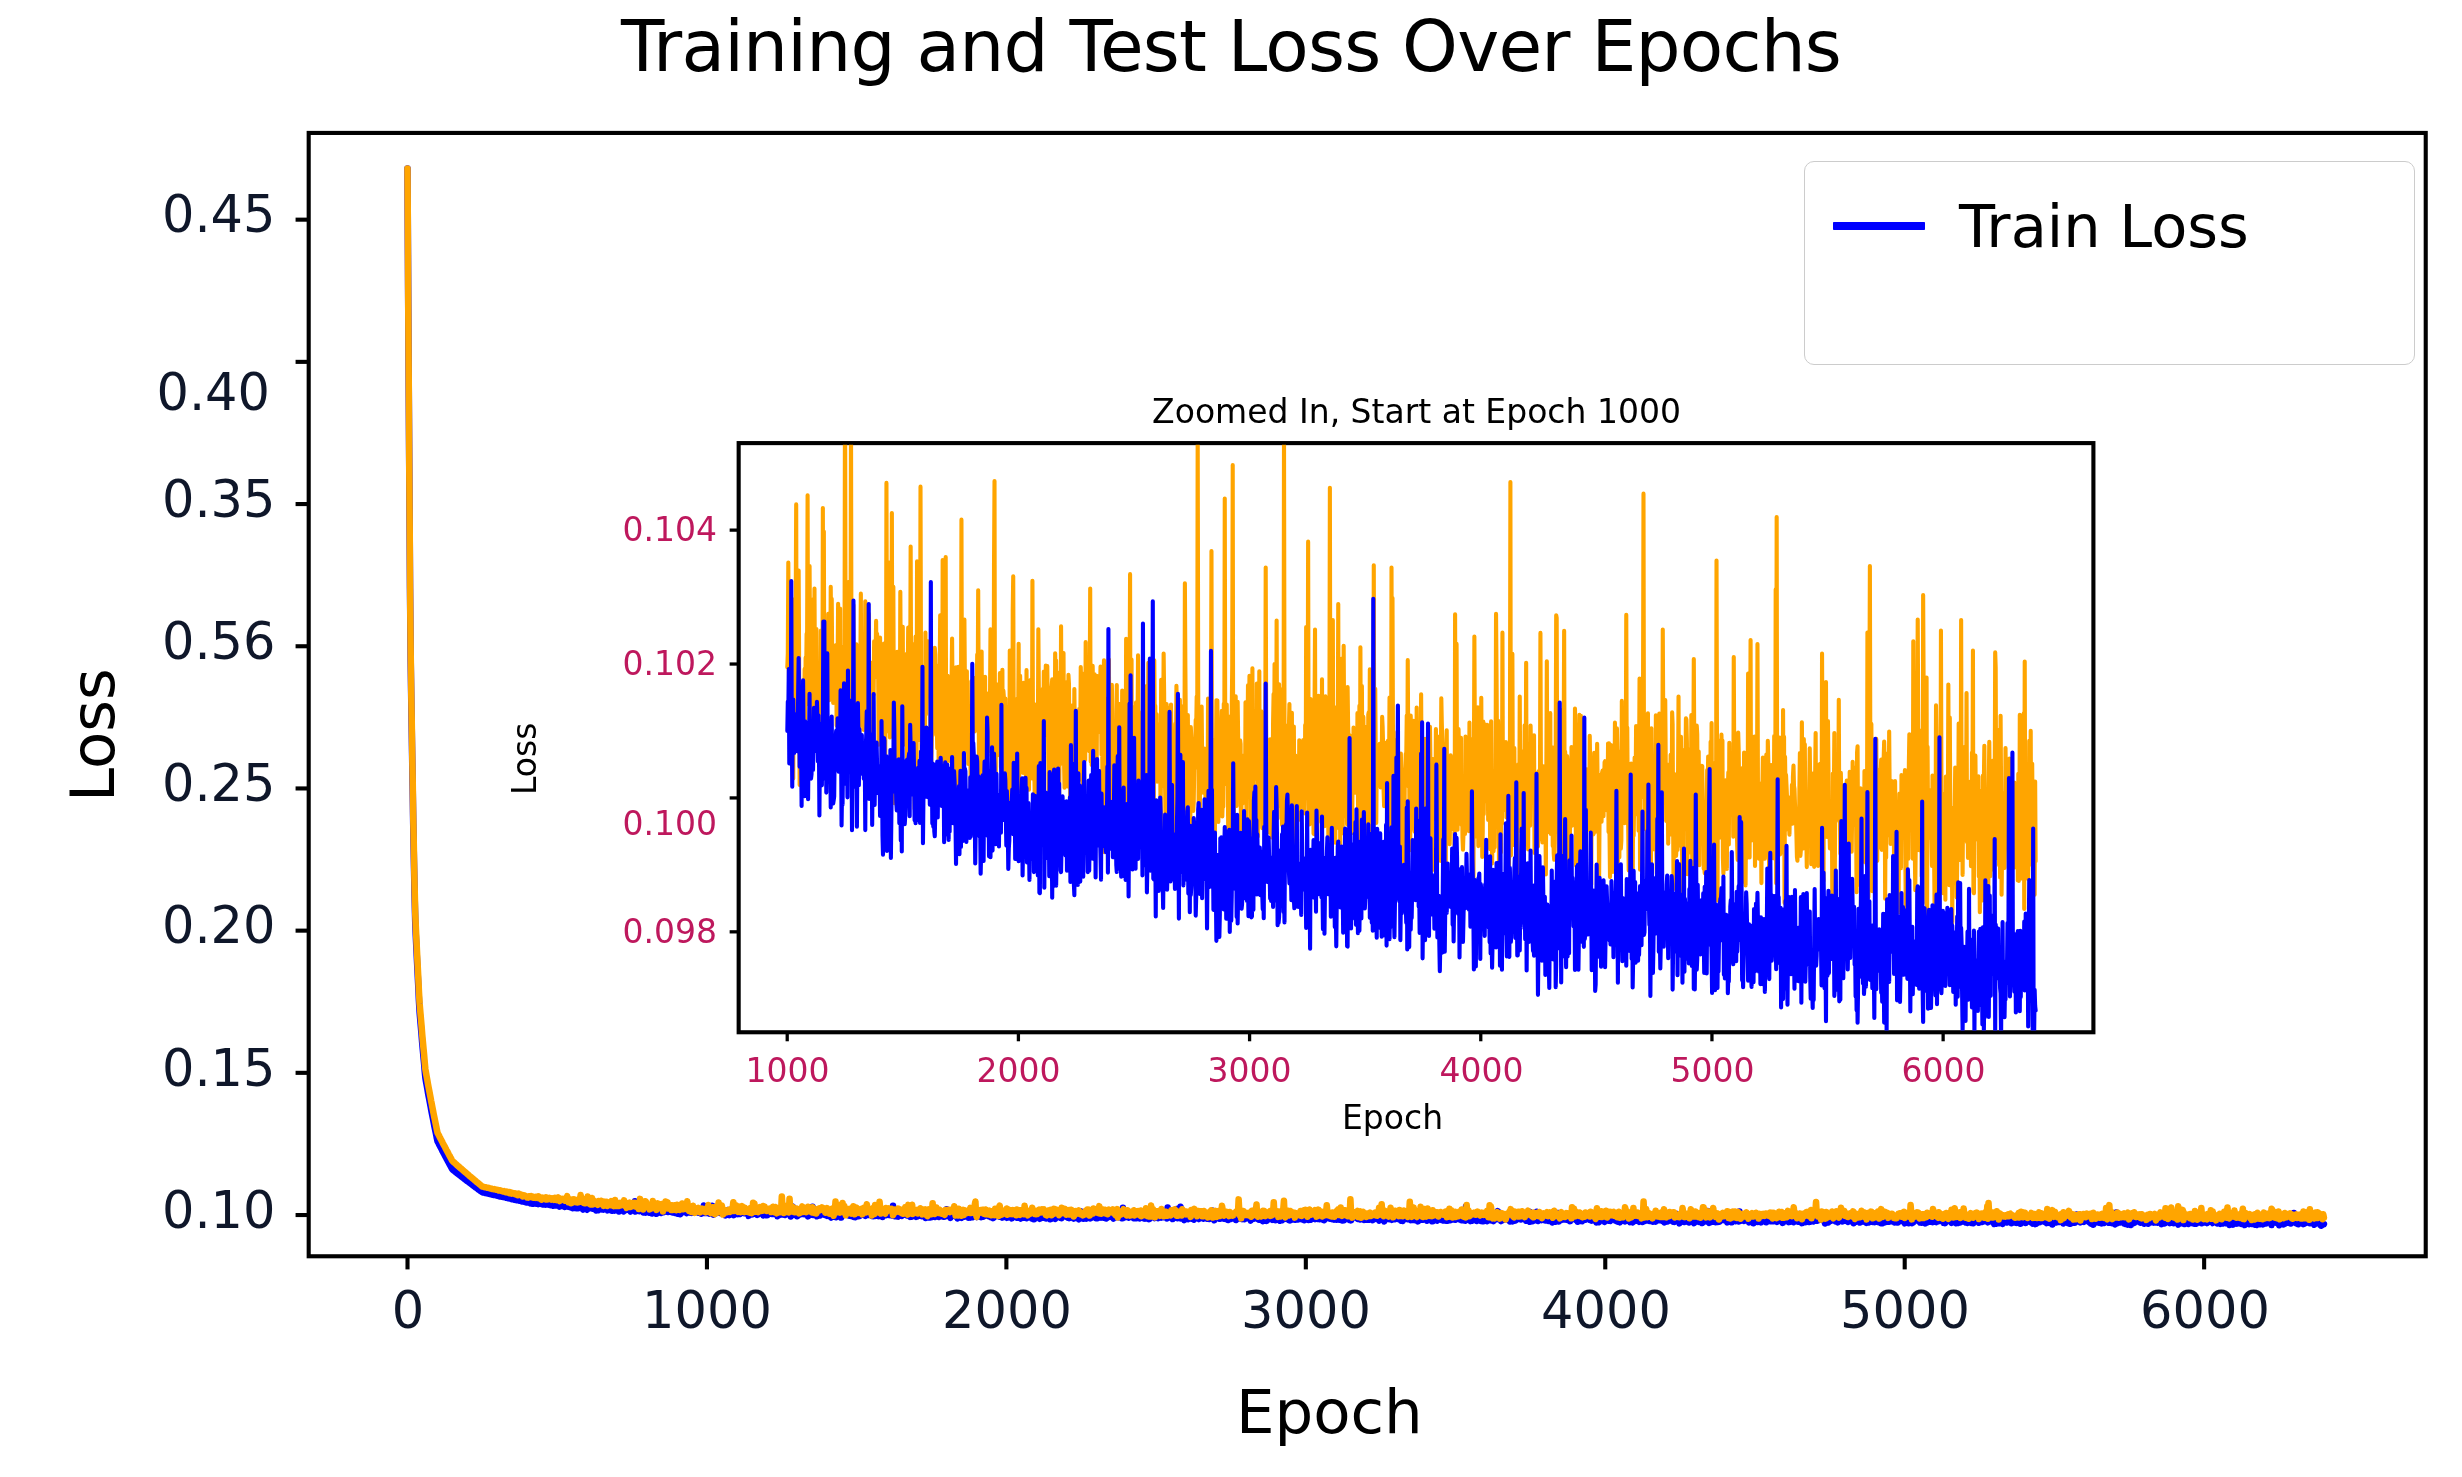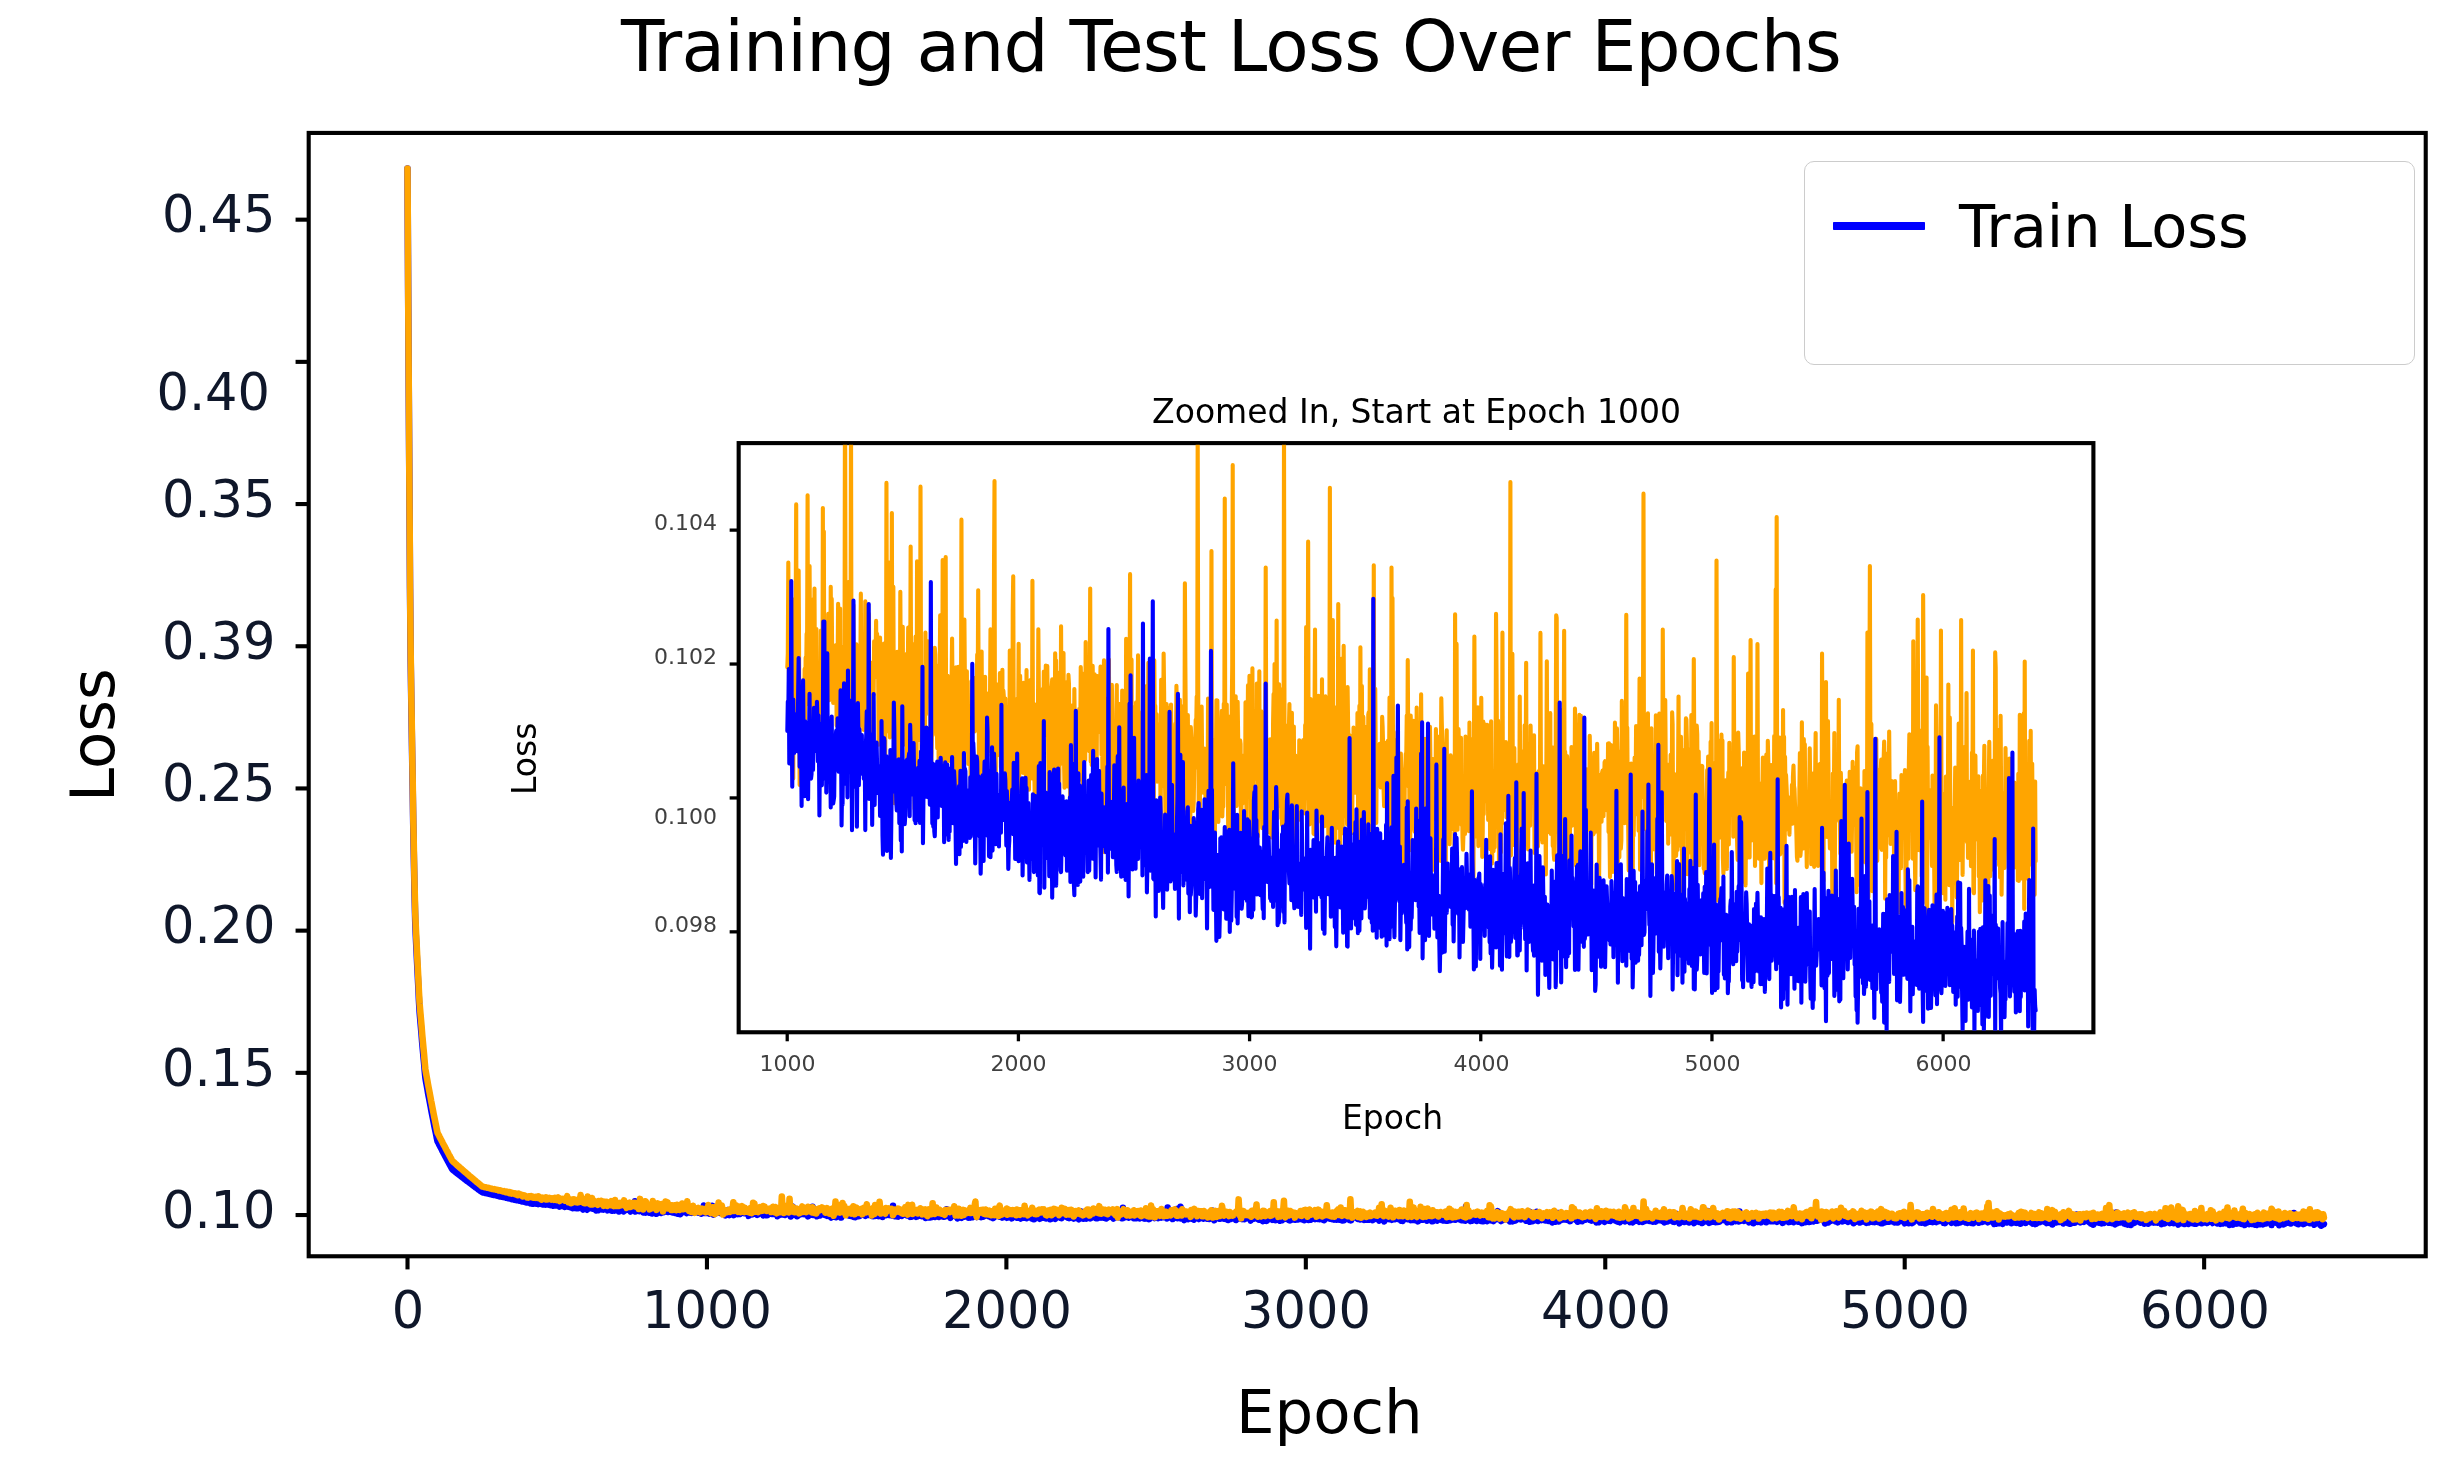--- a/index.html
+++ b/index.html
@@ -66,22 +66,22 @@
   .inset-title {
     position: absolute;
     font-size: 33px;
     color: #000;
     white-space: nowrap;
     text-align: center;
     font-family: "DejaVu Sans", sans-serif;
   }
   .inset-tick {
     position: absolute;
-    font-size: 22px;
-    color: #404040;
+    font-size: 33px;
+    color: #be185d;
     white-space: nowrap;
     font-family: "DejaVu Sans", sans-serif;
   }
   .inset-tick.ylab { text-align: right; }
   .inset-axis-x {
     position: absolute;
     font-size: 33px;
     color: #000;
     white-space: nowrap;
     font-family: "DejaVu Sans", sans-serif;
@@ -173,21 +173,21 @@
       <div class="tick-label" style="left: 592px; top: 1281px; width: 230px; text-align: center;">1000</div>
       <div class="tick-label" style="left: 892px; top: 1281px; width: 230px; text-align: center;">2000</div>
       <div class="tick-label" style="left: 1191px; top: 1281px; width: 230px; text-align: center;">3000</div>
       <div class="tick-label" style="left: 1491px; top: 1281px; width: 230px; text-align: center;">4000</div>
       <div class="tick-label" style="left: 1790px; top: 1281px; width: 230px; text-align: center;">5000</div>
       <div class="tick-label" style="left: 2090px; top: 1281px; width: 230px; text-align: center;">6000</div>
       <div class="tick-label ylab" style="left: 29.5px; top: 1181px; width: 246px;">0.10</div>
       <div class="tick-label ylab" style="left: 29.5px; top: 1039px; width: 246px;">0.15</div>
       <div class="tick-label ylab" style="left: 29.5px; top: 896px; width: 246px;">0.20</div>
       <div class="tick-label ylab" style="left: 29.5px; top: 754px; width: 246px;">0.25</div>
-      <div class="tick-label ylab" style="left: 29.5px; top: 612px; width: 246px;">0.39</div>
+      <div class="tick-label ylab" style="left: 29.5px; top: 612px; width: 246px;">0.56</div>
       <div class="tick-label ylab" style="left: 29.5px; top: 470px; width: 246px;">0.35</div>
       <div class="tick-label ylab" style="left: 24px; top: 327px; width: 246px; margin-top: 36px;">0.40</div>
       <div class="tick-label ylab" style="left: 29.5px; top: 185px; width: 246px;">0.45</div>
     </div>
   <div id="inset-ticks">
       <div class="inset-tick" style="left: 697px; top: 1051px; width: 181px; text-align: center;">1000</div>
       <div class="inset-tick" style="left: 928px; top: 1051px; width: 181px; text-align: center;">2000</div>
       <div class="inset-tick" style="left: 1159px; top: 1051px; width: 181px; text-align: center;">3000</div>
       <div class="inset-tick" style="left: 1391px; top: 1051px; width: 181px; text-align: center;">4000</div>
       <div class="inset-tick" style="left: 1622px; top: 1051px; width: 181px; text-align: center;">5000</div>

